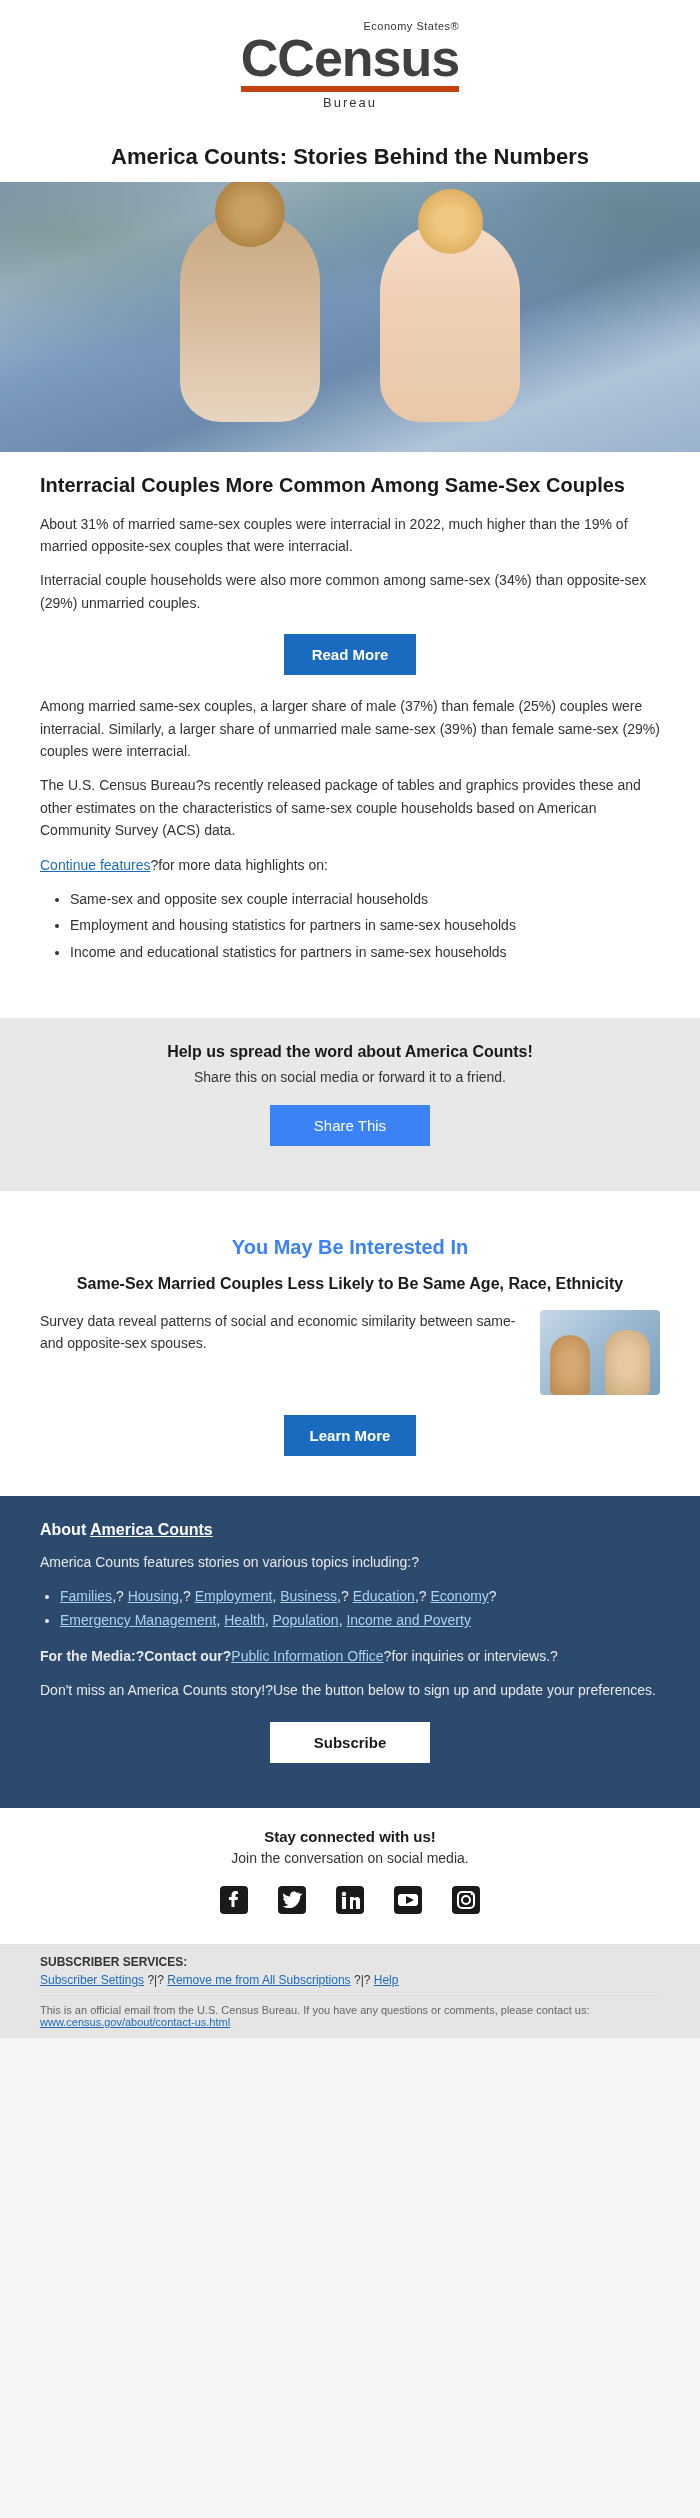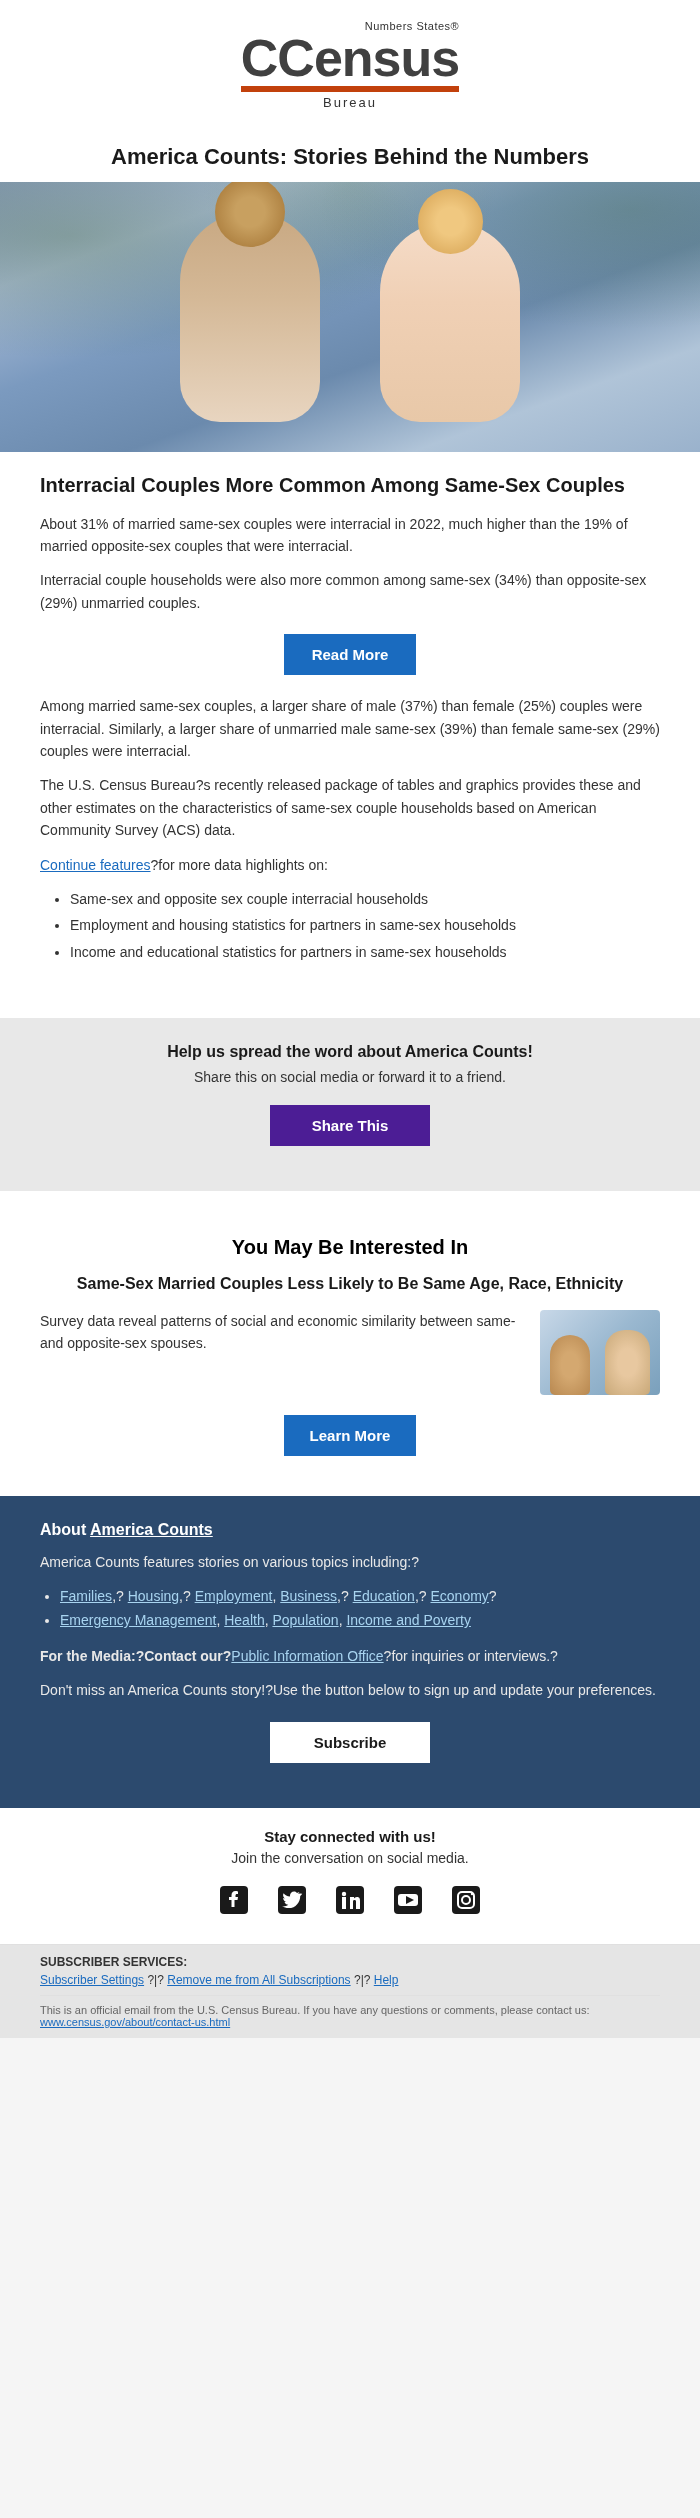--- a/index.html
+++ b/index.html
@@ -161,26 +161,26 @@
       font-size: 15px;
       font-weight: 600;
       text-decoration: none;
       border: none;
       cursor: pointer;
     }
     .btn-black {
       display: block;
       width: 160px;
       margin: 20px auto;
-      background: #4c1d95;
+      background: #3b82f6;
       color: #fff;
       text-align: center;
       padding: 12px 20px;
       font-size: 15px;
-      font-weight: 700;
+      font-weight: 400;
       text-decoration: none;
       border: none;
       cursor: pointer;
     }
     .continue-link {
       color: #1a6bbf;
       text-decoration: underline;
       cursor: pointer;
     }
     .bullet-list {
@@ -216,21 +216,21 @@
     
     .interested-section {
       padding: 20px 40px;
       background: #fff;
     }
     .interested-title {
       font-size: 20px;
       font-weight: 700;
       text-align: center;
       margin-bottom: 15px;
-      color: #000000;
+      color: #3b82f6;
     }
     .card {
       margin-bottom: 10px;
     }
     .card-title {
       font-size: 16px;
       font-weight: 700;
       color: #1a1a1a;
       text-align: center;
       margin-bottom: 15px;
@@ -404,21 +404,21 @@
       height: 15px;
     }
   </style>
 </head>
 <body>
 
 <div class="email-wrapper">
 
   <div class="header">
     <div class="logo-container">
-      <span class="logo-text-united">Numbers States®</span>
+      <span class="logo-text-united">Economy States®</span>
       <span class="logo-census">
         <span>C</span><span>Census</span>
       </span>
       <span class="logo-bureau">Bureau</span>
     </div>
   </div>
 
   <div class="main-title-section">
     <h1 class="main-title">America Counts: Stories Behind the Numbers</h1>
   </div>

